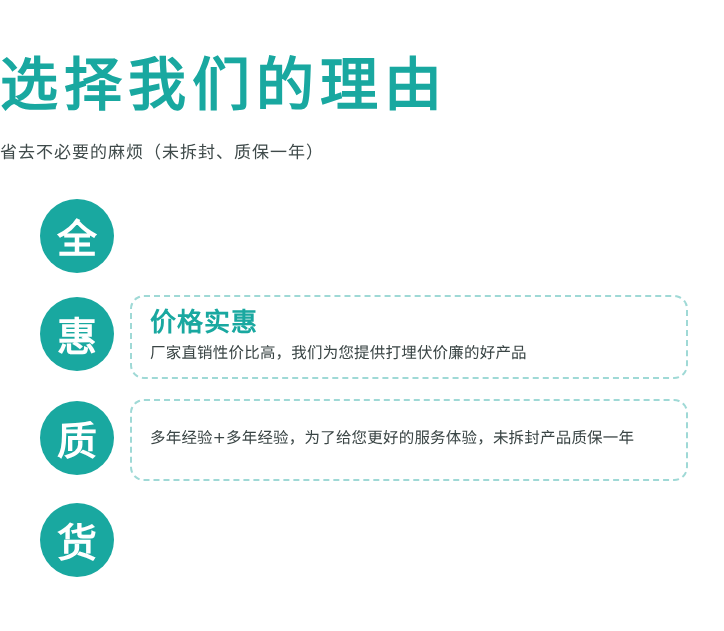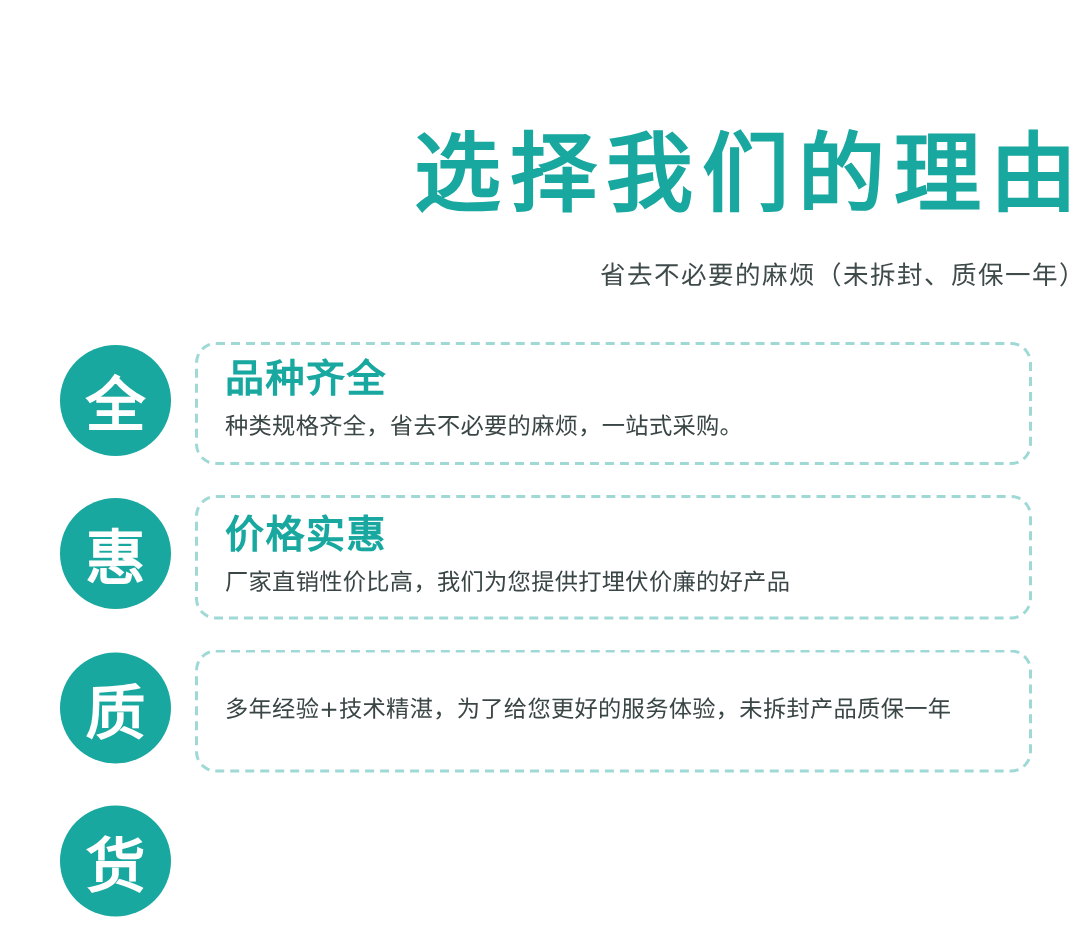--- a/index.html
+++ b/index.html
@@ -16,22 +16,22 @@
   }
   .page {
     position: relative;
     width: 724px;
     height: 631px;
     box-sizing: border-box;
   }
 
   
   .header {
-    padding-top: 86px;
-    text-align: right;
+    padding-top: 55px;
+    text-align: left;
   }
   .main-title {
     font-size: 58px;
     line-height: 1.05;
     font-weight: bold;
     color: #19a8a0;
     letter-spacing: 6px;
     margin: 0;
     font-family: "DejaVu Serif", "Liberation Serif", serif;
   }
@@ -109,38 +109,34 @@
 
   <div class="header">
     <h1 class="main-title">选择我们的理由</h1>
     <p class="sub-title">省去不必要的麻烦（未拆封、质保一年）</p>
   </div>
 
   <div class="items">
 
     <div class="item item-1">
       <div class="badge">全</div>
-      <div class="card">
-        <div class="card-title">品种齐全</div>
-        <div class="card-desc">种类规格齐全，省去不必要的麻烦，一站式采购。</div>
-      </div>
     </div>
 
     <div class="item item-2">
       <div class="badge">惠</div>
       <div class="card">
         <div class="card-title">价格实惠</div>
         <div class="card-desc">厂家直销性价比高，我们为您提供打埋伏价廉的好产品</div>
       </div>
     </div>
 
     <div class="item item-3">
       <div class="badge">质</div>
       <div class="card">
-        <div class="card-desc">多年经验+技术精湛，为了给您更好的服务体验，未拆封产品质保一年</div>
+        <div class="card-desc">多年经验+多年经验，为了给您更好的服务体验，未拆封产品质保一年</div>
       </div>
     </div>
 
     <div class="item item-4">
       <div class="badge">货</div>
     </div>
 
   </div>
 </div>
 

